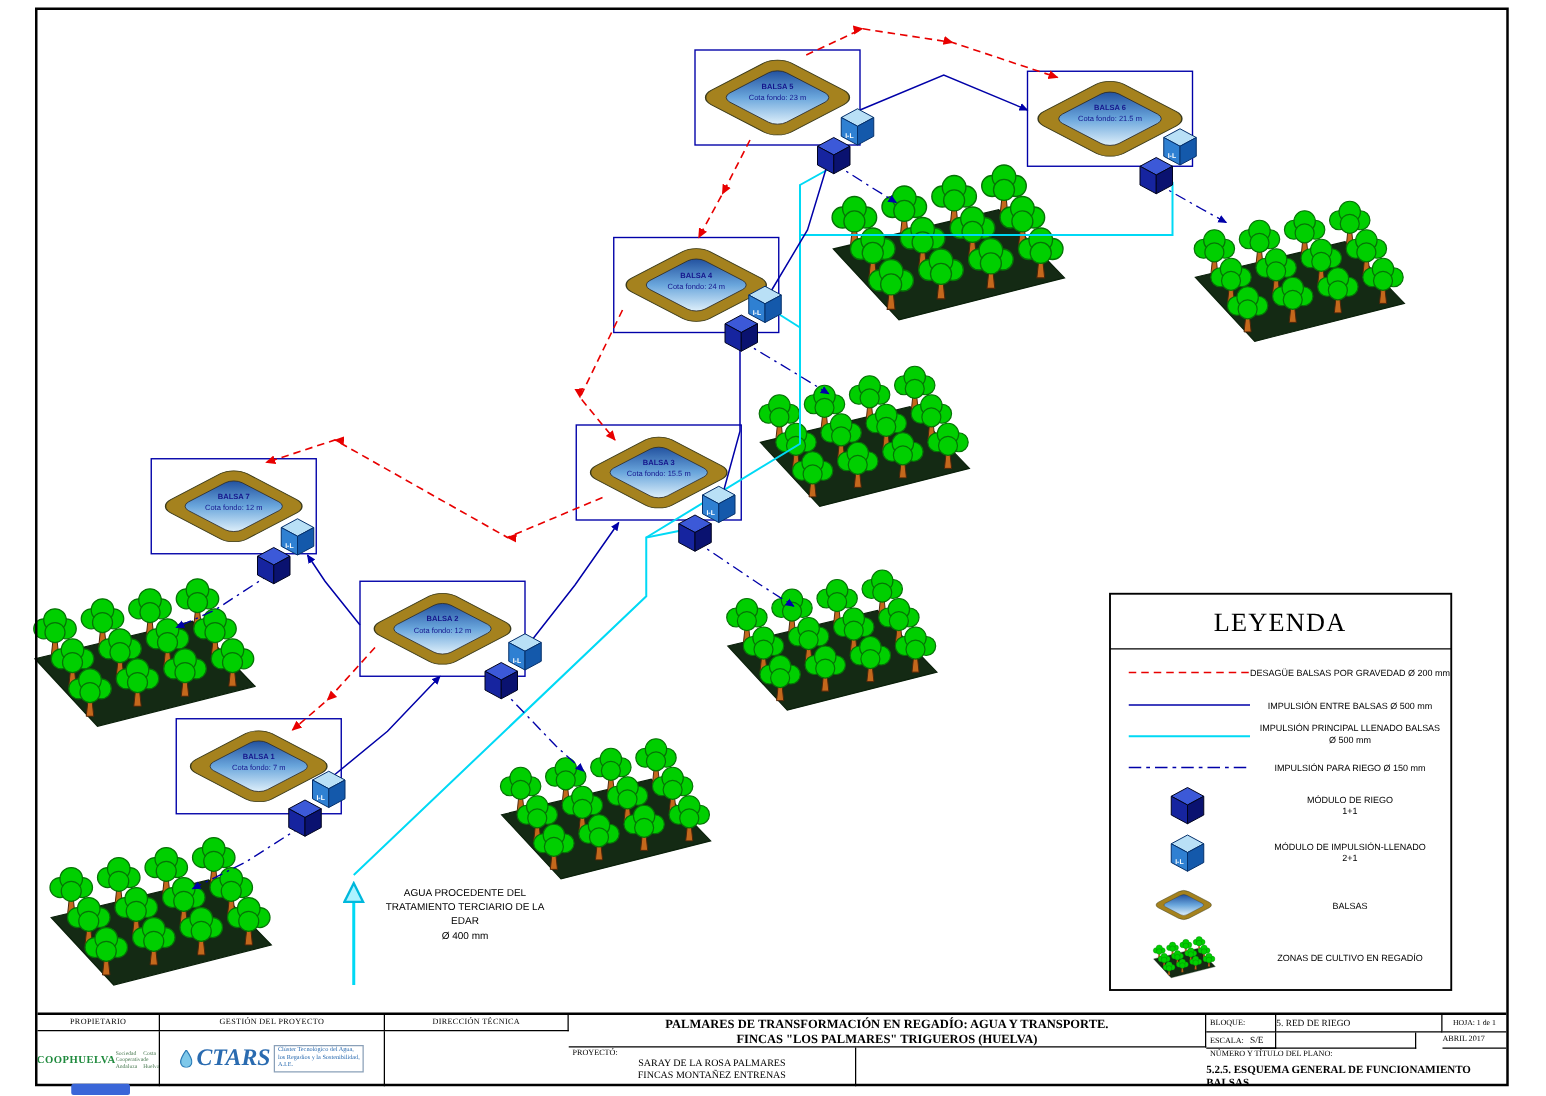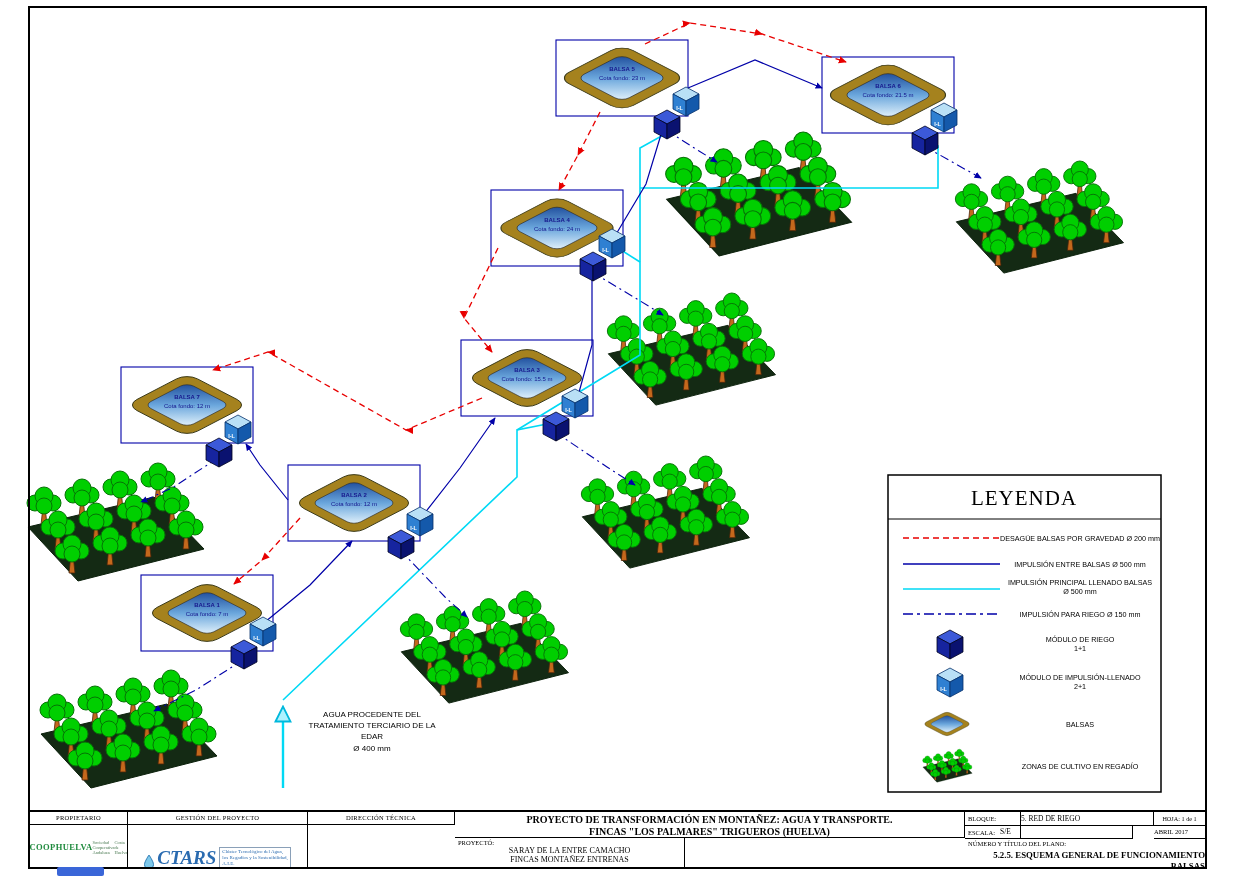--- a/index.html
+++ b/index.html
@@ -13,25 +13,25 @@
   .titleblock{position:absolute;left:30px;top:810px;width:1175px;height:57px;border-top:2px solid #000;box-sizing:border-box;background:#fff;font-family:"Liberation Serif",serif;color:#000;}
   .tb-cell{position:absolute;box-sizing:border-box;overflow:hidden;}
   .br{border-right:1px solid #000;} .bb{border-bottom:1px solid #000;}
   .head{font-size:6.5px;text-align:center;line-height:12px;letter-spacing:.3px;}
   .cell-label{font-size:6.5px;text-align:left;padding:1px 0 0 3px;}
   .proj-title{font-size:10px;font-weight:bold;text-align:center;line-height:12px;padding-top:2px;}
   .proy-name{font-size:8px;text-align:center;line-height:9px;}
   .dir-name{font-size:9.5px;font-weight:bold;text-align:center;line-height:11px;padding-top:2px;}
   .small-val{font-size:7.5px;text-align:left;line-height:13px;}
   .hoja{font-size:6.2px;text-align:center;line-height:13px;}
-  .plano-val{font-size:8.8px;font-weight:bold;text-align:right;line-height:11px;padding-top:3px;}
+  .plano-val{font-size:8.8px;font-weight:bold;text-align:left;line-height:11px;padding-top:3px;}
   .logo-wrap{display:flex;flex-direction:row;align-items:center;justify-content:center;height:100%;}
   .coop-name{color:#1f8a3d;font-weight:bold;font-size:8.5px;letter-spacing:.4px;line-height:9px;}
   .coop-sub{color:#4a7a52;font-size:4.5px;line-height:5px;}
-  .ctars-row{display:flex;align-items:flex-end;justify-content:center;gap:3px;height:100%;}
+  .ctars-row{display:flex;align-items:center;justify-content:center;gap:3px;height:100%;}
   .ctars-name{font-style:italic;font-weight:bold;font-size:19px;color:#2a6bb0;font-family:"Liberation Serif",serif;}
   .ctars-sub-box{display:flex;flex-direction:column;border:1px solid #8aa0b8;padding:1px 2px;}
   .ctars-sub{font-size:5px;line-height:6px;color:#2a6bb0;}
   .cq-letters{line-height:15px;}
   .cq-c{color:#3fae3f;font-weight:bold;font-size:15px;}
   .cq-q{color:#222;font-weight:bold;font-size:15px;}
   .cq-sub1{font-size:4.8px;color:#10204a;line-height:6px;text-align:center;}
   .cq-sub2{font-size:4.8px;color:#fff;background:#1d3f9e;line-height:7px;text-align:center;padding:0 2px;}
   .blue-strip{position:absolute;left:57px;top:867px;width:47px;height:9px;background:#3a66d8;border-radius:2px;}
 </style>
@@ -280,27 +280,27 @@
       <span class="ctars-sub-box">
         <span class="ctars-sub">Clúster Tecnológico del Agua,</span>
         <span class="ctars-sub">los Regadíos y la Sostenibilidad,</span>
         <span class="ctars-sub">A.I.E.</span>
       </span>
     </div>
   </div>
 
 
   <div class="tb-cell br bb" style="left:425px;top:0;width:510px;height:26px">
-    <div class="proj-title">PROYECTO DE TRANSFORMACIÓN EN MONTAÑEZ: AGUA Y TRANSPORTE.</div>
+    <div class="proj-title">PALMARES DE TRANSFORMACIÓN EN REGADÍO: AGUA Y TRANSPORTE.</div>
     <div class="proj-title" style="padding-top:0">FINCAS "LOS PALMARES" TRIGUEROS (HUELVA)</div>
   </div>
 
   <div class="tb-cell br" style="left:425px;top:26px;width:230px;height:31px">
     <div class="cell-label">PROYECTÓ:</div>
-    <div class="proy-name">SARAY DE LA ENTRE CAMACHO</div>
+    <div class="proy-name">SARAY DE LA ROSA PALMARES</div>
     <div class="proy-name">FINCAS MONTAÑEZ ENTRENAS</div>
   </div>
 
 
   <div class="tb-cell br bb cell-label" style="left:935px;top:0;width:56px;height:14px;line-height:12px">BLOQUE:</div>
   <div class="tb-cell br bb small-val" style="left:991px;top:0;width:133px;height:14px">5. RED DE RIEGO</div>
   <div class="tb-cell bb hoja" style="left:1124px;top:0;width:51px;height:14px">
     <span>HOJA:</span> <span>1 de 1</span>
   </div>
 

